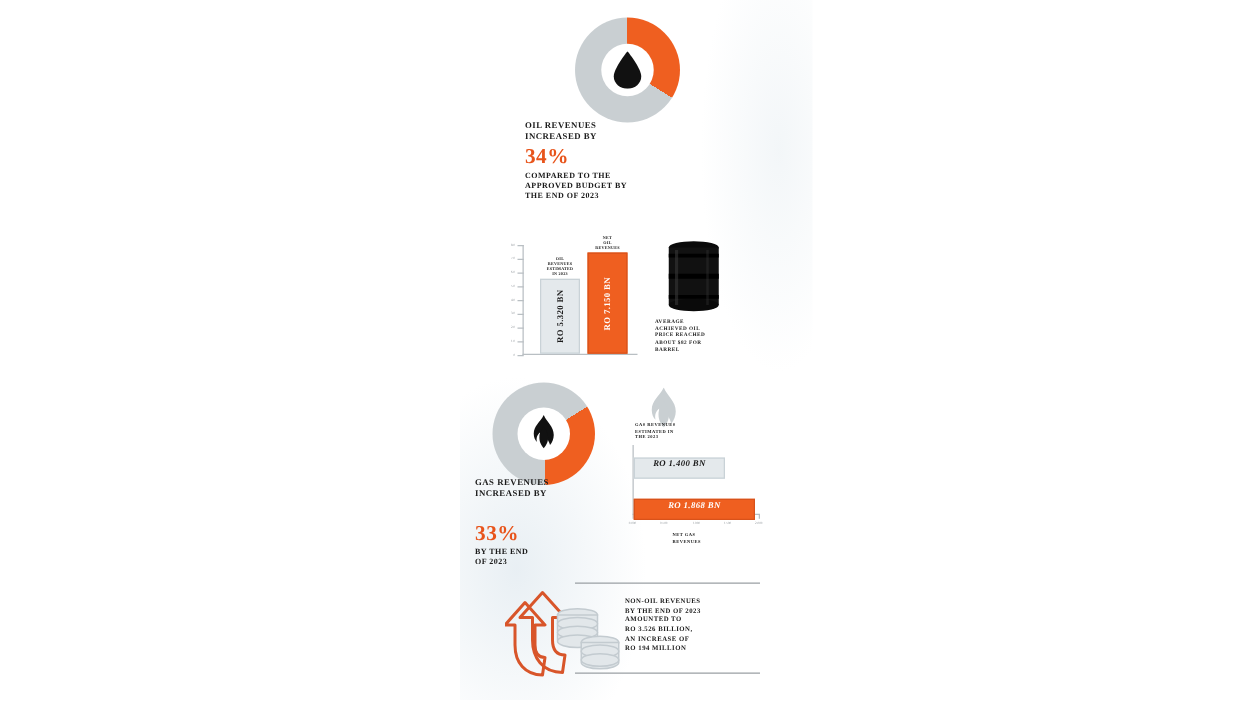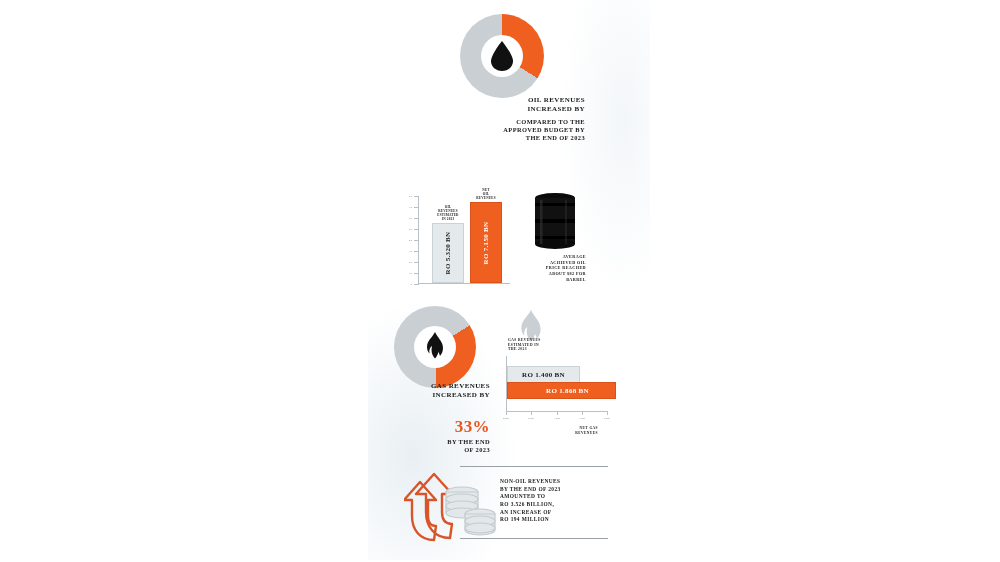--- a/index.html
+++ b/index.html
@@ -19,21 +19,21 @@
 
   .section{position:absolute;}
 
   
   .donut{position:relative;border-radius:50%;}
   .donut .hole{position:absolute;border-radius:50%;background:#ffffff;
      left:50%;top:50%;transform:translate(-50%,-50%);
      display:flex;align-items:center;justify-content:center;}
 
   
-  .cap{color:#1a1a1a;text-align:right;letter-spacing:.4px;line-height:1.28;font-weight:700;}
+  .cap{color:#1a1a1a;text-align:left;letter-spacing:.4px;line-height:1.28;font-weight:700;}
   .pct{color:#e8541b;font-weight:700;line-height:1;}
 
   
   .vchart{position:absolute;}
   .axisY{position:absolute;left:0;top:0;width:1px;background:#b9bfc3;}
   .axisX{position:absolute;left:0;bottom:0;height:1px;background:#b9bfc3;}
   .tick{position:absolute;left:-4px;width:5px;height:1px;background:#b9bfc3;}
   .ticklbl{position:absolute;right:100%;margin-right:2px;font-size:2.6px;color:#8a9096;
            transform:translateY(-50%);white-space:nowrap;}
   .vbar{position:absolute;bottom:1px;}
@@ -48,21 +48,21 @@
      transform:translateX(-50%);white-space:nowrap;text-align:center;
      font-size:3.3px;font-weight:700;color:#1a1a1a;line-height:1.25;letter-spacing:.2px;}
 
   
   .hchart{position:absolute;}
   .hAxisY{position:absolute;left:0;top:0;width:1px;background:#b9bfc3;}
   .hAxisX{position:absolute;left:0;bottom:0;height:1px;background:#b9bfc3;}
   .htick{position:absolute;bottom:-3px;width:1px;height:3px;background:#b9bfc3;}
   .hticklbl{position:absolute;top:100%;margin-top:2px;font-size:2.6px;color:#8a9096;
             transform:translateX(-50%);white-space:nowrap;}
-  .hbar{position:absolute;left:1px;display:flex;align-items:center;justify-content:center;}
+  .hbar{position:absolute;left:1px;display:flex;justify-content:center;font-style:italic;}
   .hbar.gray{background:#e4e9ec;border:1px solid #c9d2d7;}
   .hbar.orange{background:#ef5f20;border:1px solid #d8521a;}
   .hbar .val{font-weight:700;font-size:7px;letter-spacing:.3px;}
   .hbar.gray .val{color:#1a1a1a;}
   .hbar.orange .val{color:#ffffff;}
 
   .rules{position:absolute;}
   .rule{position:absolute;height:1px;background:#9aa0a4;}
 </style>
 </head>
@@ -79,20 +79,21 @@
         <svg width="26" height="30" viewBox="0 0 26 30">
           <path d="M13 0 C13 0 2 13.5 2 20.2 C2 25.6 6.9 30 13 30 C19.1 30 24 25.6 24 20.2 C24 13.5 13 0 13 0 Z" fill="#111111"></path>
         </svg>
       </div>
     </div>
   </div>
 
   <div class="section" style="left:420px;top:96px;width:165px;">
     <div class="cap" style="font-size:7px;">OIL REVENUES</div>
     <div class="cap" style="font-size:7px;">INCREASED BY</div>
+    <div class="cap pct" style="font-size:17px;margin-top:2px;">34%</div>
     <div class="cap" style="font-size:6.4px;margin-top:4px;">COMPARED TO THE</div>
     <div class="cap" style="font-size:6.4px;">APPROVED BUDGET BY</div>
     <div class="cap" style="font-size:6.4px;">THE END OF 2023</div>
   </div>
 
   <div class="vchart" style="left:418px;top:196px;width:92px;height:88px;">
     <div class="axisY" style="height:88px;"></div>
     <div class="axisX" style="width:92px;"></div>
 
     <div class="tick" style="top:0px;">
@@ -211,21 +212,21 @@
         <span class="hticklbl">1.500</span>
       </div>
     <div class="htick" style="left:101px;">
         <span class="hticklbl">2.000</span>
       </div>
 
     <div class="hbar gray" style="top:10px;width:71px;height:15px;">
       <span class="val">RO 1.400 BN</span>
     </div>
 
-    <div class="hbar orange" style="top:26px;width:95px;height:15px;padding-left:12px;">
+    <div class="hbar orange" style="top:43px;width:95px;height:15px;">
       <span class="val">RO 1.868 BN</span>
     </div>
   </div>
 
   <div class="section" style="left:538px;top:426px;width:60px;">
     <div class="cap" style="font-size:3.6px;">NET GAS</div>
     <div class="cap" style="font-size:3.6px;">REVENUES</div>
   </div>
 
   <div class="rules">

